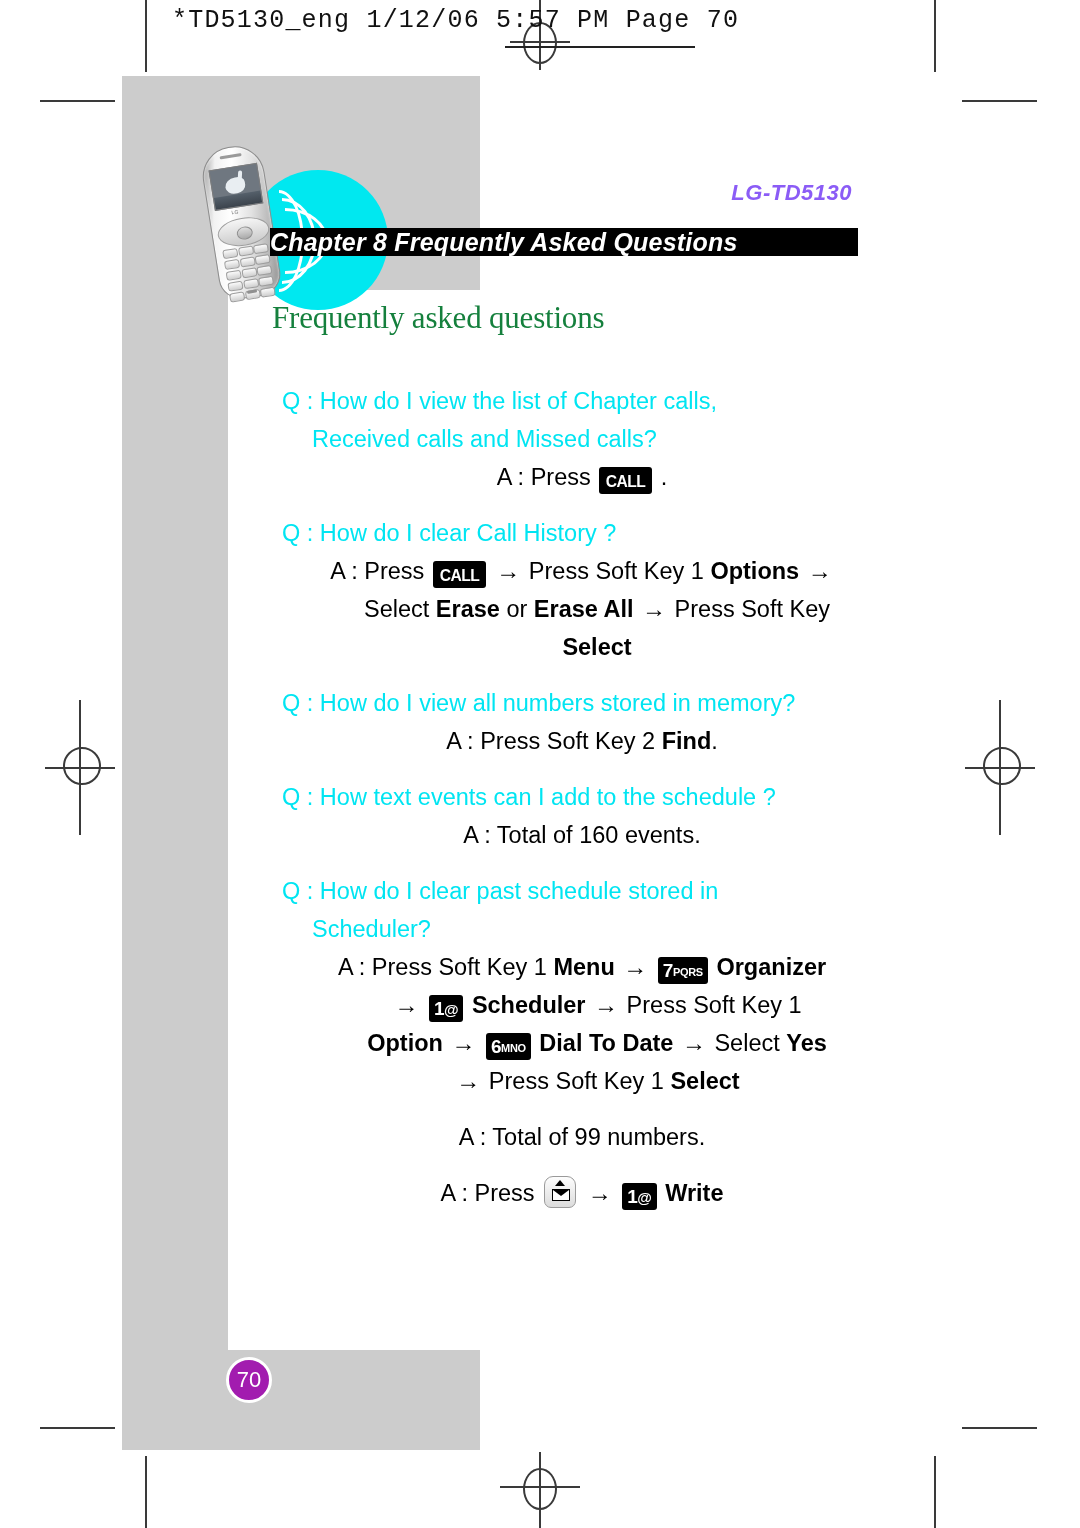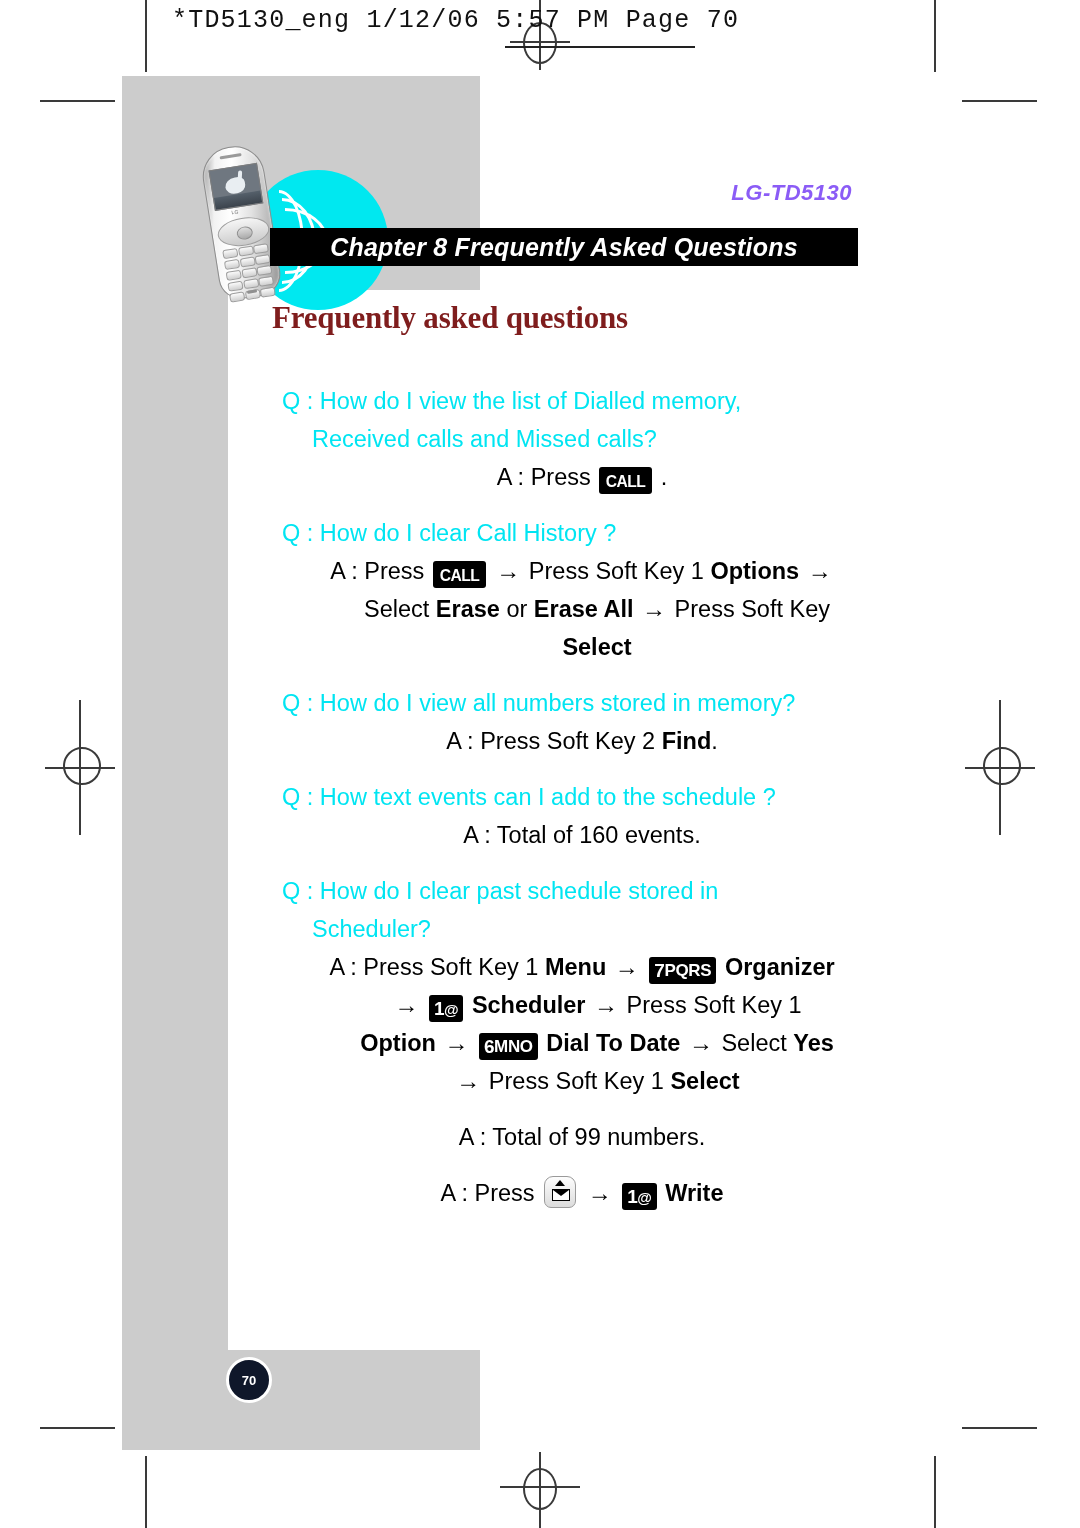--- a/index.html
+++ b/index.html
@@ -170,44 +170,43 @@
     font-style: italic;
     color: #8b5cf6;
     letter-spacing: 0.5px;
     white-space: nowrap;
   }
   .chapter-banner {
     position: absolute;
     left: 270px;
     top: 228px;
     width: 588px;
-    height: 38px;
+    height: 28px;
     background: #000000;
     display: flex;
     align-items: center;
-    justify-content: center;
   }
   .chapter-banner span {
     color: #ffffff;
     font-size: 25px;
     font-weight: bold;
     font-style: italic;
     letter-spacing: 0.2px;
     white-space: nowrap;
   }
 
   
   .page-title {
     position: absolute;
     left: 272px;
     top: 300px;
     font-family: "Liberation Serif", "DejaVu Serif", serif;
     font-size: 31px;
-    font-weight: bold;
-    color: #7f1d1d;
+    font-weight: normal;
+    color: #15803d;
     letter-spacing: -0.2px;
   }
 
   .faq {
     position: absolute;
     left: 282px;
     top: 382px;
     width: 600px;
   }
   .faq-item { margin-bottom: 18px; }
@@ -239,21 +238,21 @@
     vertical-align: -2px;
     margin: 0 2px;
     white-space: nowrap;
   }
   .keychip .big {
     font-size: 19px;
     font-weight: bold;
     letter-spacing: -0.5px;
   }
   .keychip .sub {
-    font-size: 17px;
+    font-size: 11px;
     font-weight: bold;
     letter-spacing: -0.3px;
     vertical-align: 1px;
   }
   .keychip.call .big {
     font-size: 17px;
     font-weight: bold;
     letter-spacing: -0.6px;
     transform: scaleX(0.92);
     display: inline-block;
@@ -293,25 +292,25 @@
     border-bottom: 6px solid #000;
   }
 
   
   .page-num {
     position: absolute;
     left: 226px;
     top: 1357px;
     width: 40px; height: 40px;
     border-radius: 50%;
-    background: #0f172a;
+    background: #a21caf;
     border: 3px solid #ffffff;
     color: #fff;
-    font-size: 13px;
-    font-weight: bold;
+    font-size: 22px;
+    font-weight: normal;
     display: flex;
     align-items: center;
     justify-content: center;
   }
 </style>
 </head>
 <body>
 
 <div class="crop-line" style="left:145px; top:0; width:2px; height:72px;"></div>
 <div class="crop-line" style="left:40px; top:100px; width:75px; height:2px;"></div>
@@ -403,21 +402,21 @@
 <div class="chapter-banner">
   <span>Chapter 8 Frequently Asked Questions</span>
 </div>
 
 <div class="page-title">Frequently asked questions</div>
 
 <div class="faq">
 
   <div class="faq-item">
     <div class="q">
-      <span>Q : How do I view the list of Dialled memory,</span>
+      <span>Q : How do I view the list of Chapter calls,</span>
       <span class="cont">Received calls and Missed calls?</span>
     </div>
     <div class="a">
       <span>A : Press</span>
       <span class="keychip call"><span class="big">CALL</span></span>
       <span>.</span>
     </div>
   </div>
 
   <div class="faq-item">

